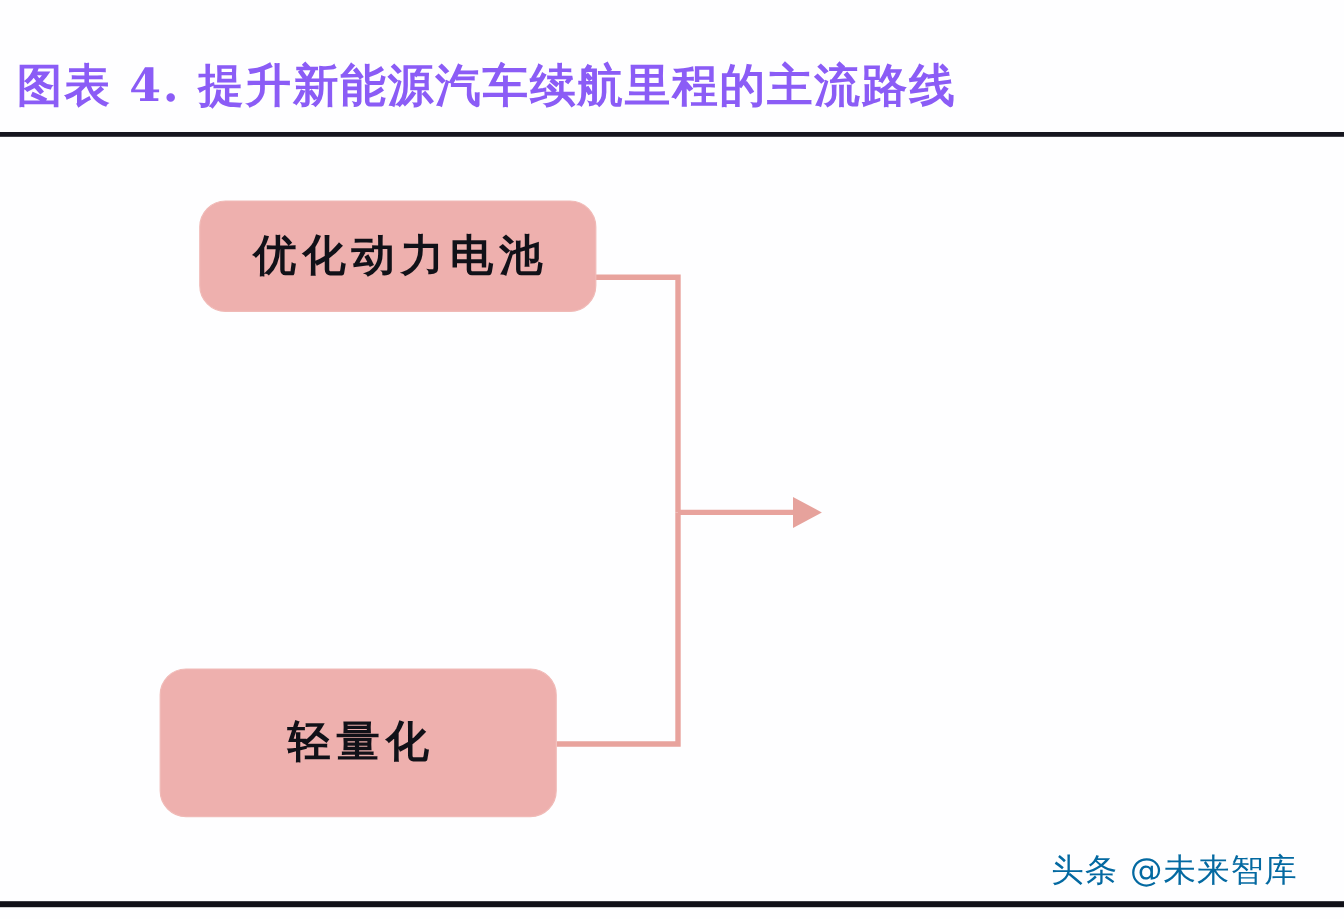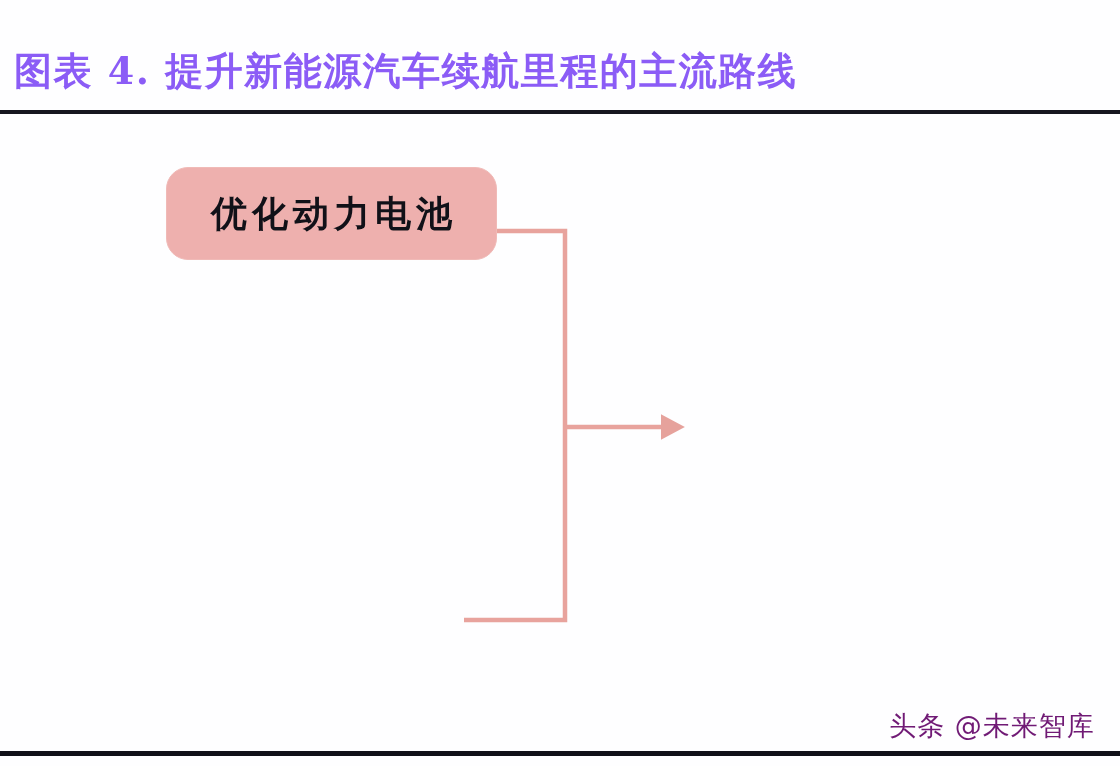--- a/index.html
+++ b/index.html
@@ -93,23 +93,23 @@
   #watermark {
     position: absolute;
     left: 876px;
     top: 706px;
     width: 232px;
     height: 40px;
     font-family: "DejaVu Sans", "Liberation Sans", sans-serif;
     font-size: 27px;
     line-height: 40px;
     letter-spacing: 1px;
-    color: #701a75;
+    color: #0369a1;
     white-space: nowrap;
-    text-align: center;
+    text-align: left;
   }
 </style>
 </head>
 <body>
 
 <div id="page">
 
   <div id="figure-title">图表 4. 提升新能源汽车续航里程的主流路线</div>
 
   <div id="title-rule"></div>
@@ -125,19 +125,22 @@
 
     <path d="M 464 620 L 565 620 L 565 427" fill="none" stroke="#e8a39d" stroke-width="4.5" stroke-linecap="butt" stroke-linejoin="miter"></path>
 
     <path d="M 565 427 L 666 427" fill="none" stroke="#e8a39d" stroke-width="4.5" stroke-linecap="butt" marker-end="url(#arrow-head)"></path>
   </svg>
 
   <div class="node" id="node-battery">
     <span class="node-label">优化动力电池</span>
   </div>
 
+  <div class="node" id="node-lightweight">
+    <span class="node-label">轻量化</span>
+  </div>
 
 
   <div id="watermark">头条 @未来智库</div>
 
   <div id="footer-rule"></div>
 
 </div>
 
 </body></html>

